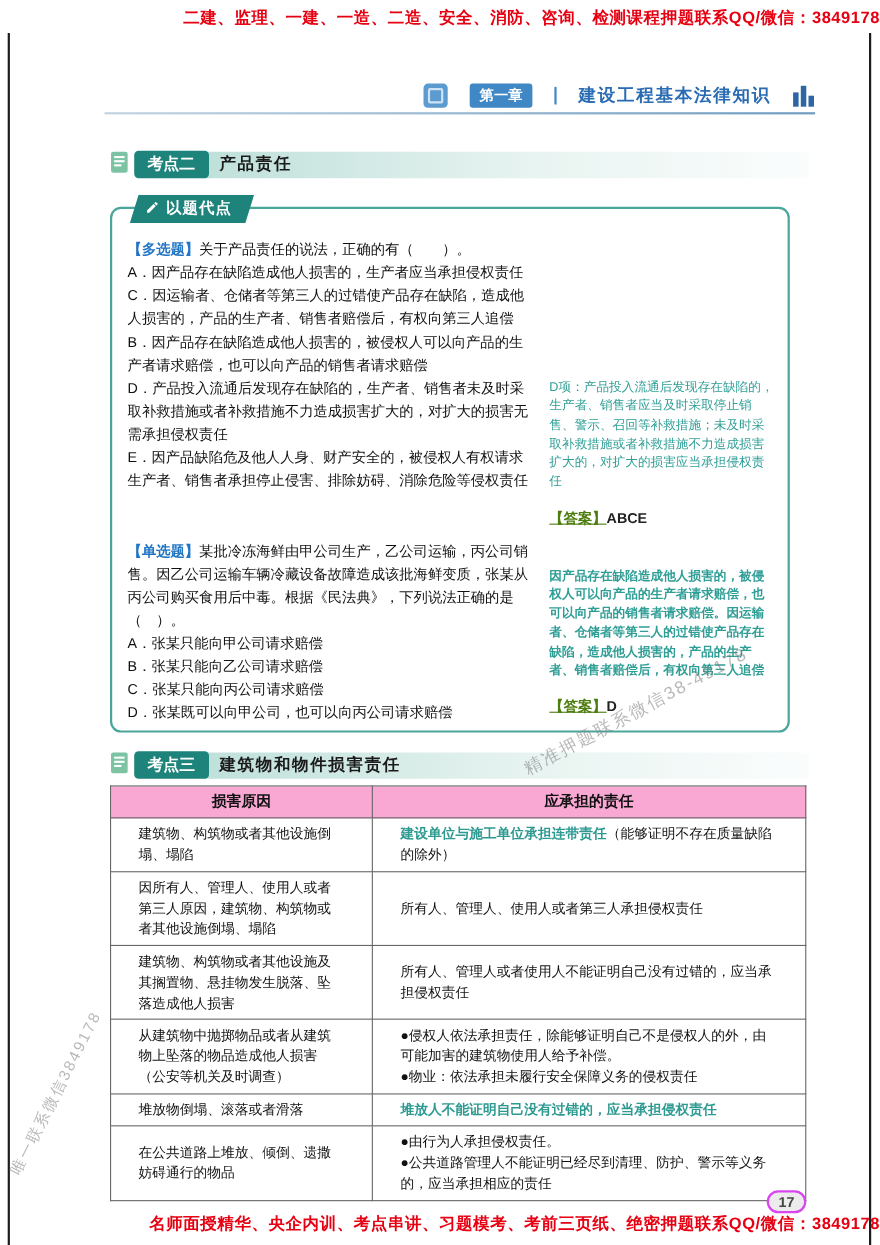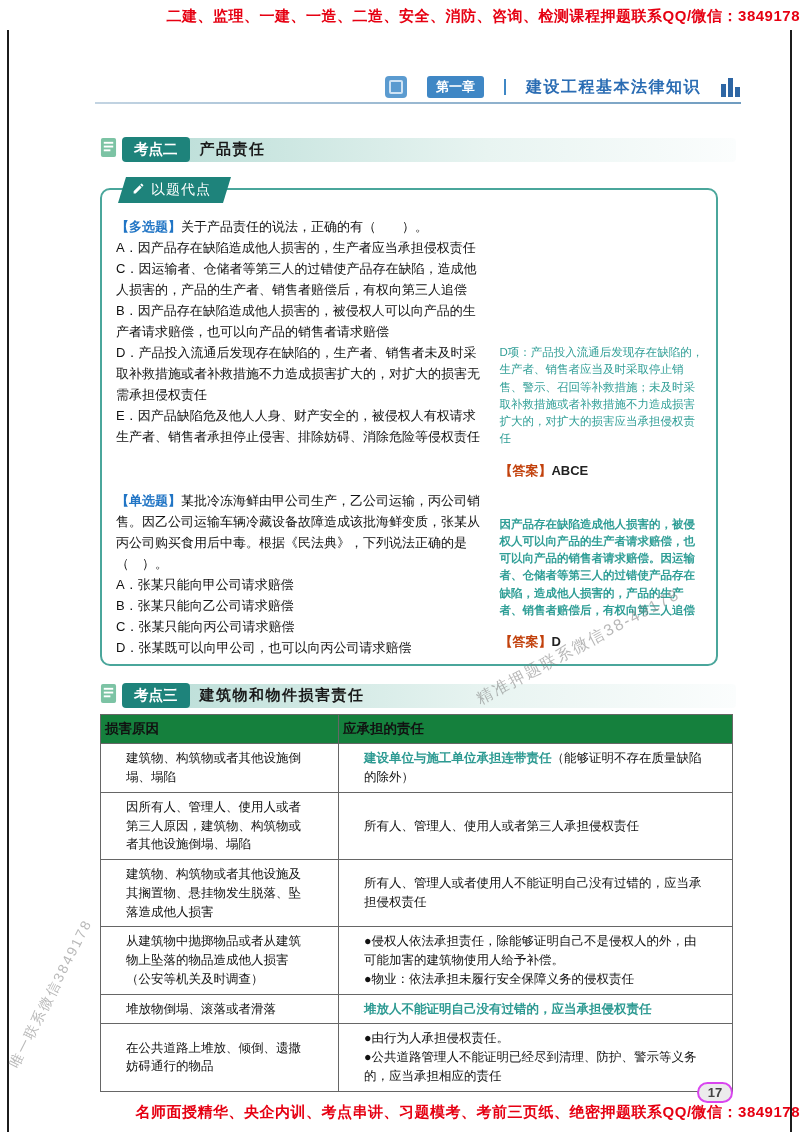--- a/index.html
+++ b/index.html
@@ -40,39 +40,39 @@
   .kd-icon { margin-right:5px; flex:0 0 auto; }
   .kd-badge { background:#1e837b; color:#fff; font-size:14.5px; font-weight:bold; padding:3px 12px; border-radius:4px; position:relative; z-index:2; white-space:nowrap; }
   .kd-bar { flex:1; height:24px; margin-left:-6px; background:linear-gradient(90deg,#bfe0da,#e8f4f1 55%,#fbfdfd);
     display:flex; align-items:center; padding-left:16px; border-radius:0 4px 4px 0; }
   .kd-title { font-size:15px; font-weight:bold; color:#1a1a1a; letter-spacing:1.5px; }
 
   
   .qbox { position:absolute; left:100px; top:188px; width:618px; height:478px;
     border:2px solid #4aa69b; border-radius:10px; padding:26px 12px 8px 14px; }
   .ribbon { position:absolute; top:-13px; left:16px; height:26px; background:#1e837b; color:#fff;
-    display:flex; align-items:center; gap:6px; padding:0 20px 0 14px; font-weight:normal; font-size:14px;
+    display:flex; align-items:center; gap:6px; padding:0 20px 0 14px; font-weight:bold; font-size:14px;
     clip-path:polygon(8px 0, 100% 0, calc(100% - 8px) 100%, 0 100%); letter-spacing:1px; }
   .qrow { display:flex; }
   .qrow + .qrow { margin-top:10px; }
   .qcol { width:372px; font-size:13px; line-height:1.62; color:#111; }
   .ncol { width:220px; padding-left:14px; }
   .note { font-size:11.5px; line-height:1.5; color:#2f9e96; }
   .ncol1 .note { margin-top:128px; }
   .ncol2 .note { margin-top:26px;font-weight:bold; }
   .answer { margin-top:14px; font-size:13px; font-weight:bold; color:#222; }
-  .answer .alabel { color:#c2410c; }
+  .answer .alabel { color:#4d7c0f;text-decoration:underline; }
   .qlabel { color:#2175c5; font-weight:bold; }
   .opt { }
 
   
   .tbl { position:absolute; left:100px; top:714px; width:633px; border-collapse:collapse; table-layout:fixed; }
   .tbl col.c1 { width:238px; }
   .tbl th, .tbl td { border:1px solid #666; font-size:12.5px; line-height:1.5; padding:5px 25px; vertical-align:middle; color:#111; }
-  .tbl th { background:#15803d; font-size:13.5px; text-align:left; padding:4px; font-weight:bold; }
+  .tbl th { background:#f9a8d4; font-size:13.5px; text-align:center; padding:4px; font-weight:bold; }
   .teal { color:#2d9a92; font-weight:bold; }
   .bullet-line { }
 
   
   .pagenum { position:absolute; left:697px; top:1082px; width:36px; height:21px; border:2px solid #d946ef;
     border-radius:11px; background:#ececec; color:#444; font-size:13px; font-weight:bold;
     display:flex; align-items:center; justify-content:center; }
 
   
   .wm { position:absolute; color:rgba(125,125,125,0.55); white-space:nowrap; pointer-events:none; letter-spacing:2px; }

